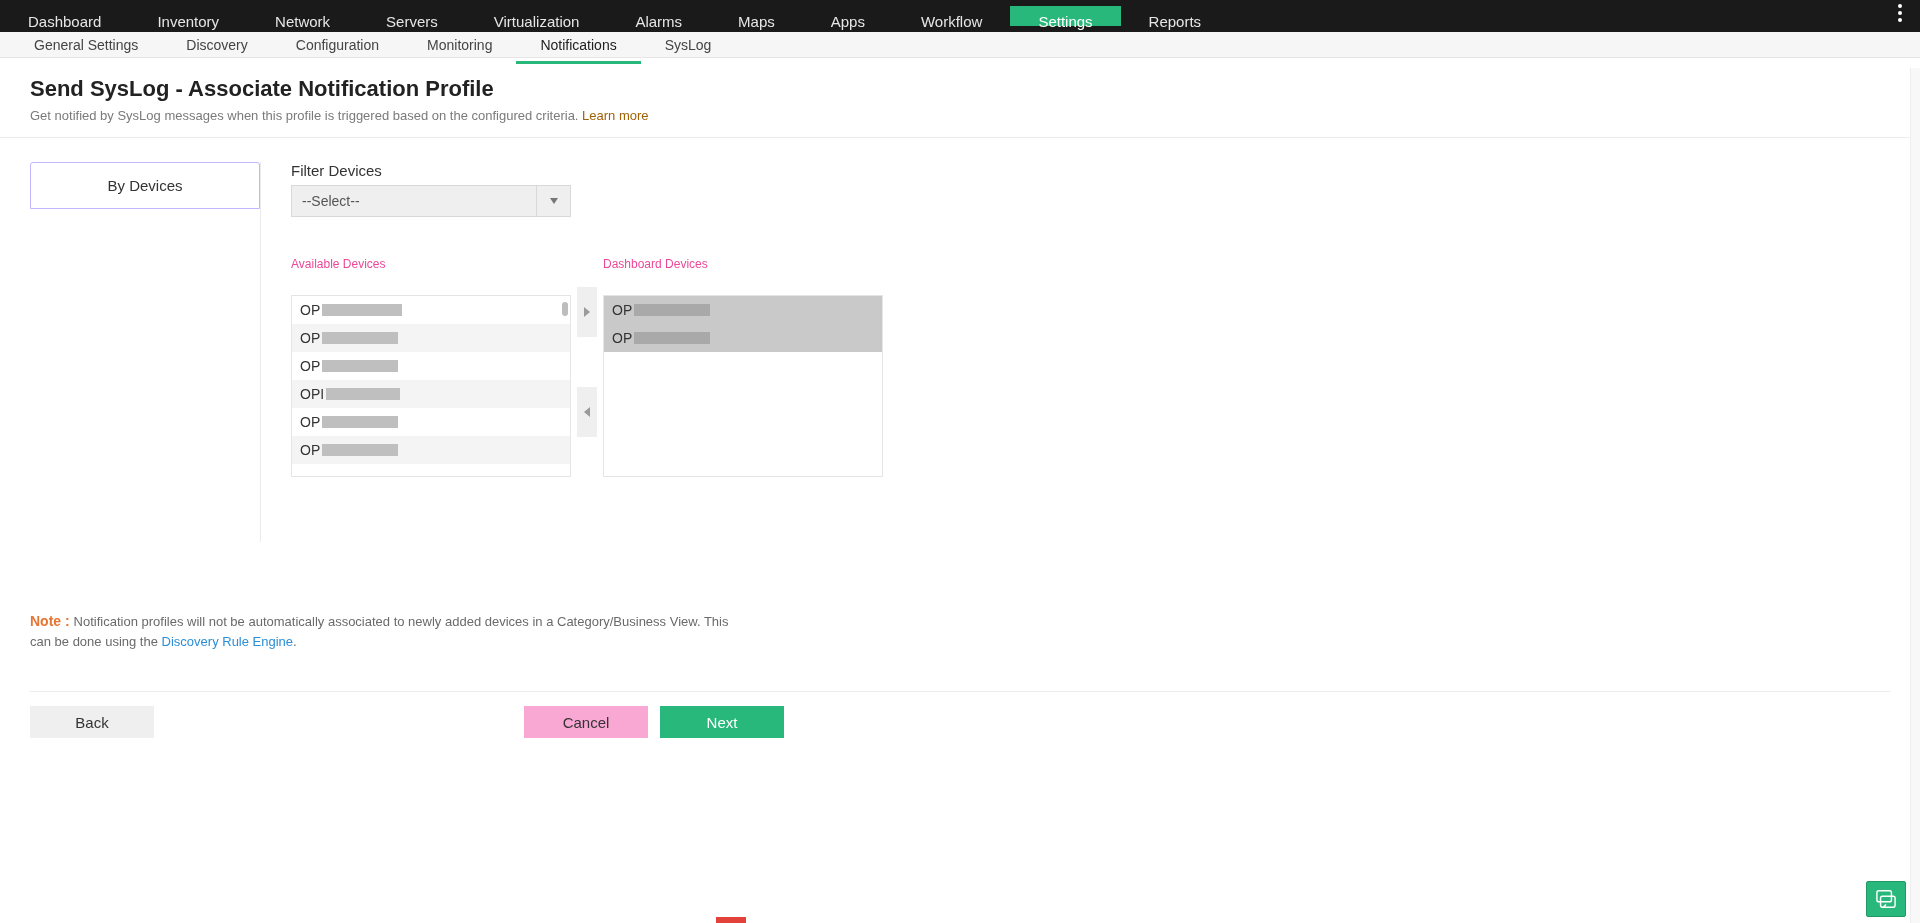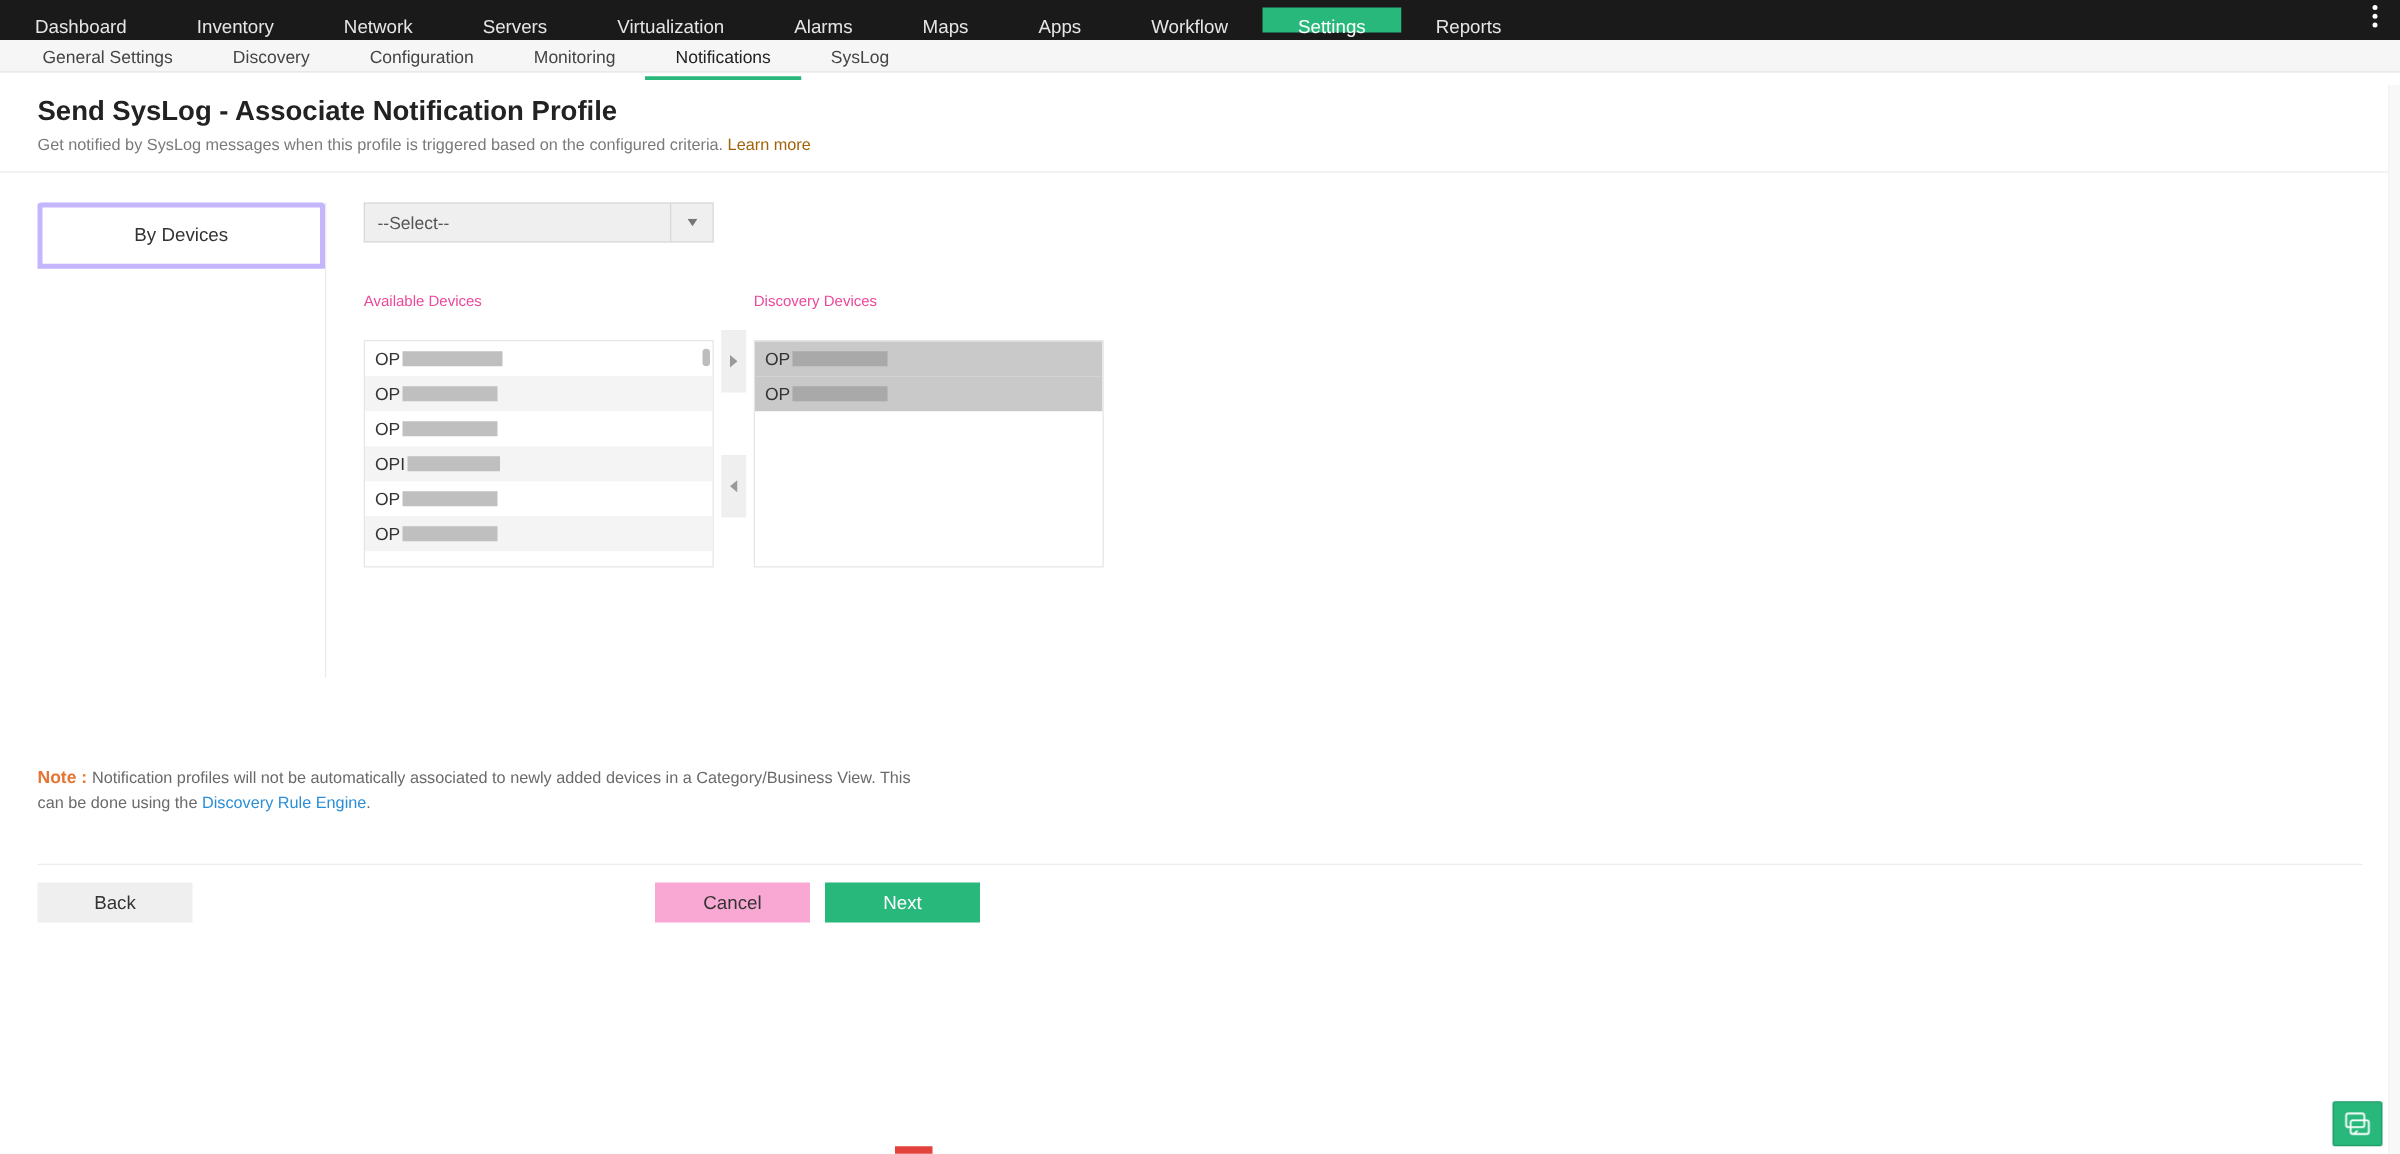--- a/index.html
+++ b/index.html
@@ -22,21 +22,21 @@
   
   .page-wrap { padding:18px 30px 0 30px; }
   .page-title { font-size:22px; font-weight:600; color:#222; }
   .page-desc { margin-top:6px; font-size:13px; color:#7a7a7a; }
   .page-desc a { color:#a16207; text-decoration:none; }
   .hr { border:none; border-top:1px solid #ececec; margin:14px 0 0 0; }
 
   
   .content { display:flex; padding:0 30px; margin-top:24px; }
   .left-tabs { width:230px; }
-  .left-tabs .tab { border:4px solid #c4b5fd; background:#fff; padding:14px 0; text-align:center; color:#333; font-size:15px; cursor:pointer; border-top-left-radius:3px; border-top-right-radius:3px; }
+  .left-tabs .tab { border:1px solid #c4b5fd; background:#fff; padding:14px 0; text-align:center; color:#333; font-size:15px; cursor:pointer; border-top-left-radius:3px; border-top-right-radius:3px; }
   .sep-vert { width:1px; background:#eaeaea; margin:0 30px 0 0; align-self:stretch; min-height:380px; }
 
   .filter-area { width:640px; }
   .filter-label { font-size:15px; color:#333; margin-bottom:6px; }
   .select-box { display:flex; width:280px; height:32px; border:1px solid #d8d8d8; background:#efefef; cursor:pointer; }
   .select-box .val { flex:1; padding:0 10px; line-height:30px; color:#555; font-size:14px; }
   .select-box .caret { width:34px; border-left:1px solid #d8d8d8; display:flex; align-items:center; justify-content:center; }
   .select-box .caret svg { width:8px; height:6px; fill:#777; }
 
   .dual-list { display:flex; margin-top:40px; }
@@ -115,20 +115,21 @@
 </div>
 <hr class="hr">
 
 <div class="content">
   <div class="left-tabs">
     <div class="tab">By Devices</div>
   </div>
   <div class="sep-vert"></div>
 
   <div class="filter-area">
+    <div class="filter-label">Filter Devices</div>
     <div class="select-box">
       <div class="val">--Select--</div>
       <div class="caret">
         <svg viewBox="0 0 8 6">
             <path d="M0 0 L8 0 L4 6 Z"></path>
           </svg>
       </div>
     </div>
 
     <div class="dual-list">
@@ -171,21 +172,21 @@
             </svg>
         </div>
         <div class="arrow-btn">
           <svg viewBox="0 0 6 10">
               <path d="M6 0 L0 5 L6 10 Z"></path>
             </svg>
         </div>
       </div>
 
       <div class="list-col">
-        <div class="list-title">Discovery Devices</div>
+        <div class="list-title">Dashboard Devices</div>
         <div class="list-box">
           <div class="row sel">
               <span>OP</span>
               <span class="mask" style="width:76px"></span>
             </div>
           <div class="row sel">
               <span>OP</span>
               <span class="mask" style="width:76px"></span>
             </div>
         </div>

